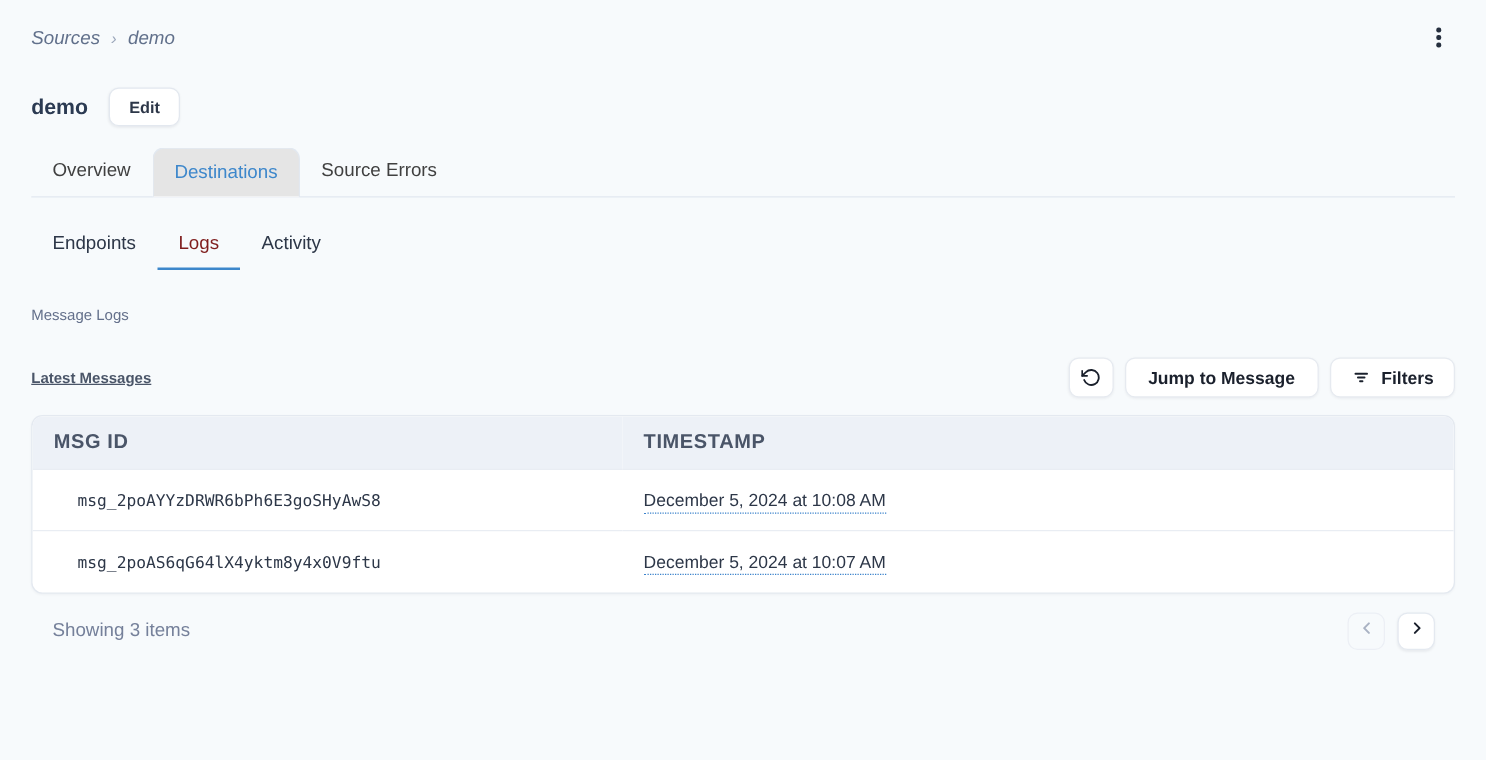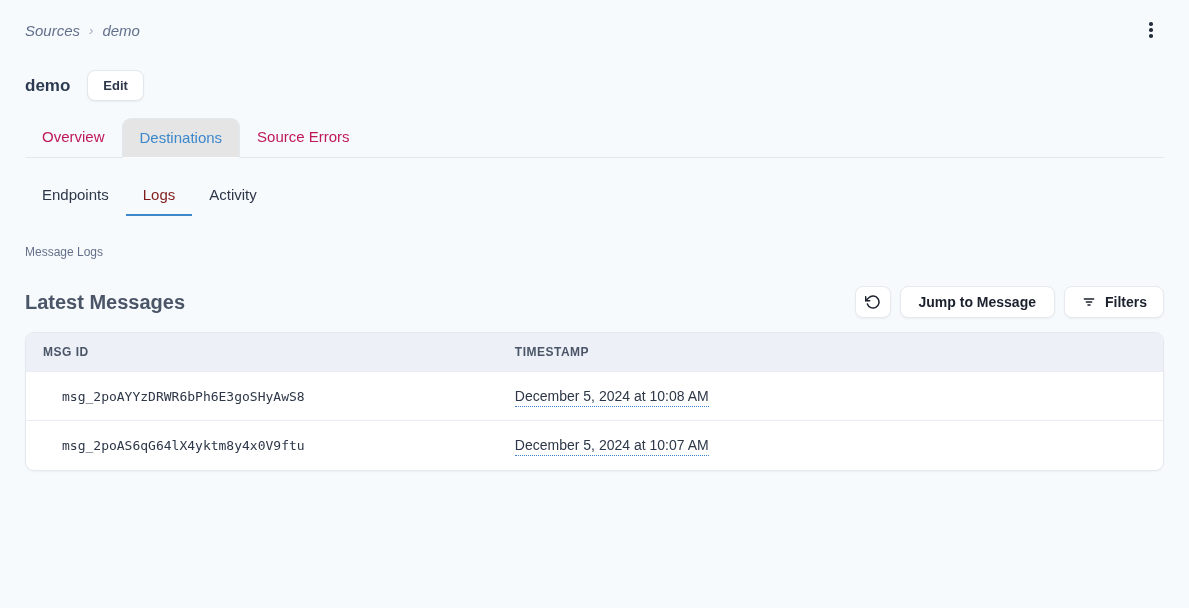--- a/index.html
+++ b/index.html
@@ -22,49 +22,49 @@
 
   
   .title-row { margin-top:27px; display:flex; align-items:center; gap:17px; }
   .page-title { font-size:17px; font-weight:bold; color:#2b3a52; }
   .edit-btn { padding:7px 15px; font-size:13px; font-weight:bold; color:#2d3748;
     background:#fff; border:1px solid #e3e8ef; border-radius:8px;
     box-shadow:0 1px 2px rgba(15,23,42,.06); cursor:pointer; }
 
   
   .tabs { margin-top:17px; display:flex; border-bottom:1px solid #e2e8f0; }
-  .tab { padding:10px 17px 11px; font-size:15px; color:#be185d; cursor:pointer; }
+  .tab { padding:10px 17px 11px; font-size:15px; color:#404040; cursor:pointer; }
   .tab.active { color:#3d87cb; background:#e5e5e5; border:1px solid #e2e8f0;
     border-bottom:1px solid #fafbfd; border-radius:9px 9px 0 0; margin-bottom:-1px; }
 
   
   .subtabs { margin-top:17px; display:flex; }
   .subtab { padding:11px 17px; font-size:15px; color:#2d3748; cursor:pointer; border-bottom:2px solid transparent; }
   .subtab.active { color:#7f1d1d; border-bottom-color:#3d87cb;text-align:center; }
 
   .section-label { margin-top:29px; font-size:12px; color:#64708b; }
 
   
   .list-header { margin-top:27px; display:flex; justify-content:space-between; align-items:center; }
-  .list-title { font-size:20px; font-weight:bold; color:#4a5568; }
+  .list-title { font-size:12px; font-weight:bold; color:#4a5568;text-decoration:underline; }
   .actions { display:flex; gap:9px; align-items:center; }
   .btn { height:32px; display:inline-flex; align-items:center; justify-content:center; gap:8px;
     background:#fff; border:1px solid #e6eaf0; border-radius:8px;
     font-family:"Liberation Sans", sans-serif; font-size:14px; font-weight:bold; color:#1a202c;
     box-shadow:0 1px 2px rgba(15,23,42,.05); cursor:pointer; }
   .btn.icon-only { width:36px; }
   .btn.filters { padding:0 16px; }
   .btn.jump { padding:0 18px; }
   .btn svg { display:block; }
 
   
   .table-card { margin-top:14px; background:#fff; border:1px solid #e4e9f0; border-radius:9px;
     overflow:hidden; box-shadow:0 1px 2px rgba(15,23,42,.04); }
   table { width:100%; border-collapse:collapse; }
-  thead th { background:#edf1f7; text-align:left; font-size:12px; letter-spacing:.5px;
+  thead th { background:#edf1f7; text-align:left; font-size:16px; letter-spacing:.5px;
     color:#4a5568; padding:12px 16px 12px 17px; font-weight:bold; }
   th.col-msgid { width:41.5%; }
   tbody td { padding:0 16px 0 17px; height:49px; border-top:1px solid #e9edf3; font-size:14px; color:#2d3748; }
   .msg-id { font-family:"DejaVu Sans Mono", monospace; font-size:13px; color:#2d3748;margin-left:19px; }
   .timestamp { border-bottom:1.5px dotted #3b82cb; padding-bottom:2px; }
 
   
   .table-footer { margin-top:15px; display:flex; justify-content:space-between; align-items:center; }
   .summary { padding-left:17px; font-size:15px; color:#75809a; }
   .pagination { display:flex; gap:10px; margin-right:16px; }
@@ -149,14 +149,33 @@
           <td><span class="timestamp">December 5, 2024 at 10:08 AM</span></td>
         </tr>
         <tr>
           <td><span class="msg-id">msg_2poAS6qG64lX4yktm8y4x0V9ftu</span></td>
           <td><span class="timestamp">December 5, 2024 at 10:07 AM</span></td>
         </tr>
       </tbody>
     </table>
   </div>
 
+  <div class="table-footer">
+    <span class="summary">Showing 3 items</span>
+    <div class="pagination">
+      <div class="page-btn prev">
+        <span>
+          <svg width="13" height="13" viewBox="0 0 24 24" fill="none" stroke="currentColor" stroke-width="3" stroke-linecap="round" stroke-linejoin="round">
+            <polyline points="15 5 8 12 15 19"></polyline>
+          </svg>
+        </span>
+      </div>
+      <div class="page-btn next">
+        <span>
+          <svg width="13" height="13" viewBox="0 0 24 24" fill="none" stroke="currentColor" stroke-width="3" stroke-linecap="round" stroke-linejoin="round">
+            <polyline points="9 5 16 12 9 19"></polyline>
+          </svg>
+        </span>
+      </div>
+    </div>
+  </div>
 
 </div>
 
 </body></html>

